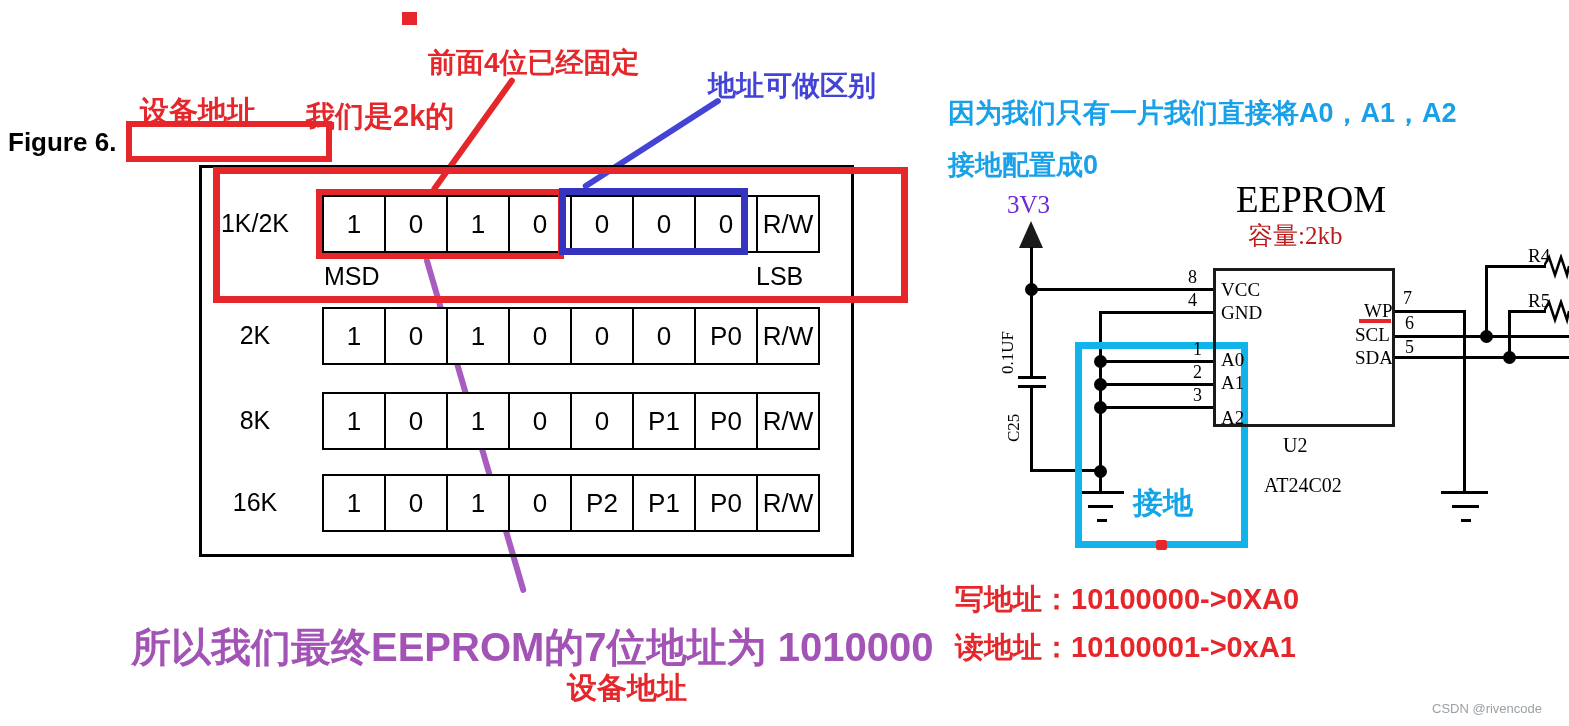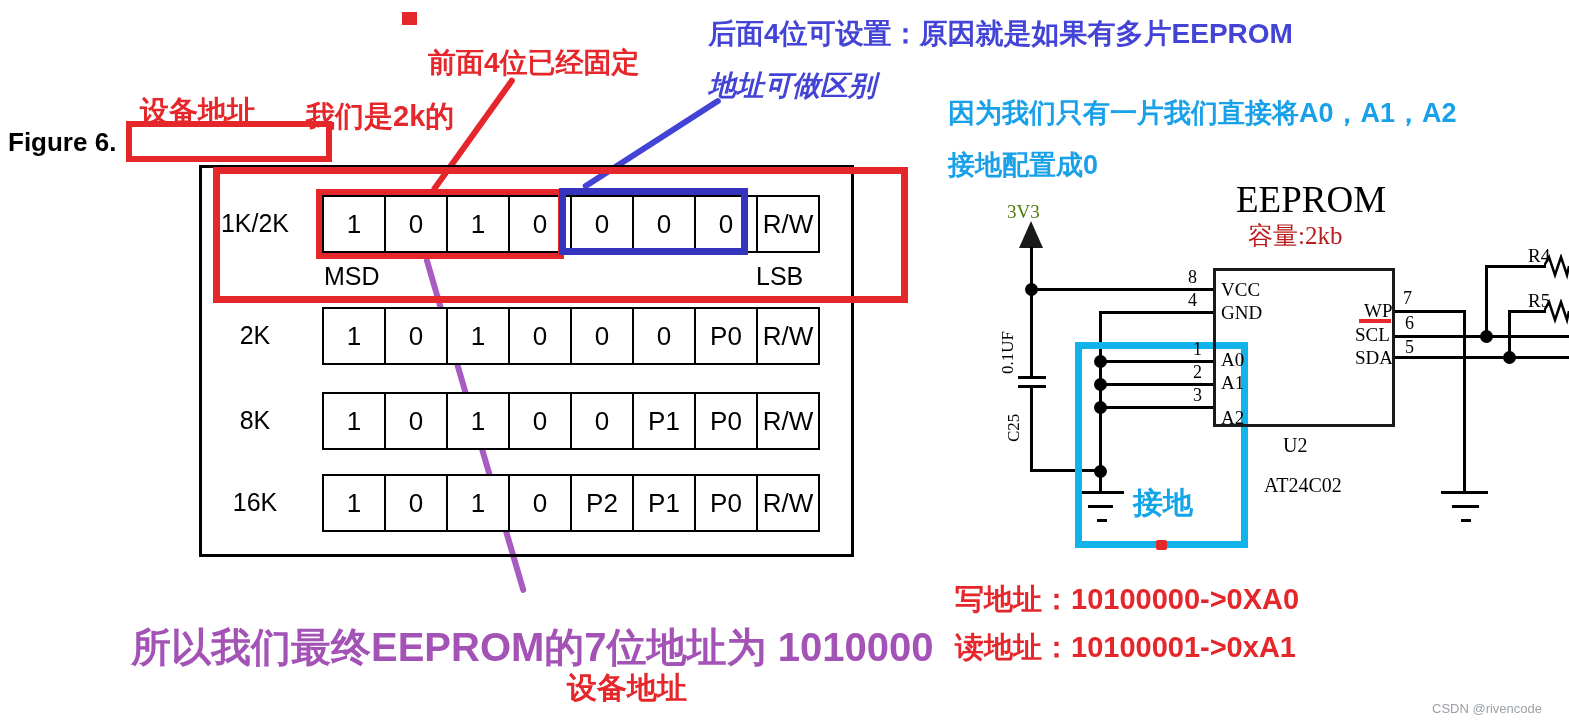--- a/index.html
+++ b/index.html
@@ -29,22 +29,21 @@
 </style>
 </head>
 <body>
 
 <div id="stage">
 
   <div class="abs" style="left:402px;top:12px;width:15px;height:13px;background:#e5262a;"></div>
 
   <div class="abs annot red" style="left:428px;top:49px;font-size:28px;">前面4位已经固定</div>
 
-  <div class="abs annot blue" style="left:708px;top:20px;font-size:28px;">后面4位可设置：原因就是如果有多片EEPROM</div>
-  <div class="abs annot blue" style="left:708px;top:72px;font-size:28px;font-style:italic;">地址可做区别</div>
+  <div class="abs annot blue" style="left:708px;top:72px;font-size:28px;">地址可做区别</div>
 
   <div class="abs annot red" style="left:140px;top:97px;font-size:29px;">设备地址</div>
   <div class="abs annot red" style="left:306px;top:102px;font-size:29px;">我们是2k的</div>
 
   <div class="abs annot cyan" style="left:948px;top:100px;font-size:27px;">因为我们只有一片我们直接将A0，A1，A2</div>
   <div class="abs annot cyan" style="left:948px;top:152px;font-size:27px;">接地配置成0</div>
 
   <div class="abs" style="left:8px;top:127px;font-size:26px;font-weight:bold;color:#000;">Figure 6.</div>
   <div class="outline-box" style="left:126px;top:121px;width:206px;height:41px;border:6px solid #e5262a;"></div>
 
@@ -101,21 +100,21 @@
     <div class="cell">P2</div>
     <div class="cell">P1</div>
     <div class="cell">P0</div>
     <div class="cell">R/W</div>
   </div>
 
   <div class="outline-box" style="left:213px;top:167px;width:695px;height:136px;border:7px solid #e5262a;"></div>
   <div class="outline-box" style="left:316px;top:189px;width:248px;height:70px;border:6px solid #e5262a;"></div>
   <div class="outline-box" style="left:559px;top:188px;width:189px;height:67px;border:7px solid #3434bf;"></div>
 
-  <div class="abs serif" style="left:1007px;top:201px;font-size:19px;color:#4d7c0f;">3V3</div>
+  <div class="abs serif" style="left:1007px;top:191px;font-size:25px;color:#6d28d9;">3V3</div>
   <div class="abs" style="left:1019px;top:221px;width:0;height:0;border-left:12px solid transparent;border-right:12px solid transparent;border-bottom:27px solid #1a1a1a;"></div>
   <div class="ln" style="left:1030px;top:247px;width:3px;height:43px;"></div>
 
   <div class="ln" style="left:1031px;top:288px;width:182px;height:3px;"></div>
   <div class="ln" style="left:1101px;top:311px;width:112px;height:3px;"></div>
 
   <div class="ln" style="left:1099px;top:311px;width:3px;height:180px;"></div>
   <div class="ln" style="left:1101px;top:360px;width:112px;height:3px;"></div>
   <div class="ln" style="left:1101px;top:383px;width:112px;height:3px;"></div>
   <div class="ln" style="left:1101px;top:406px;width:112px;height:3px;"></div>

